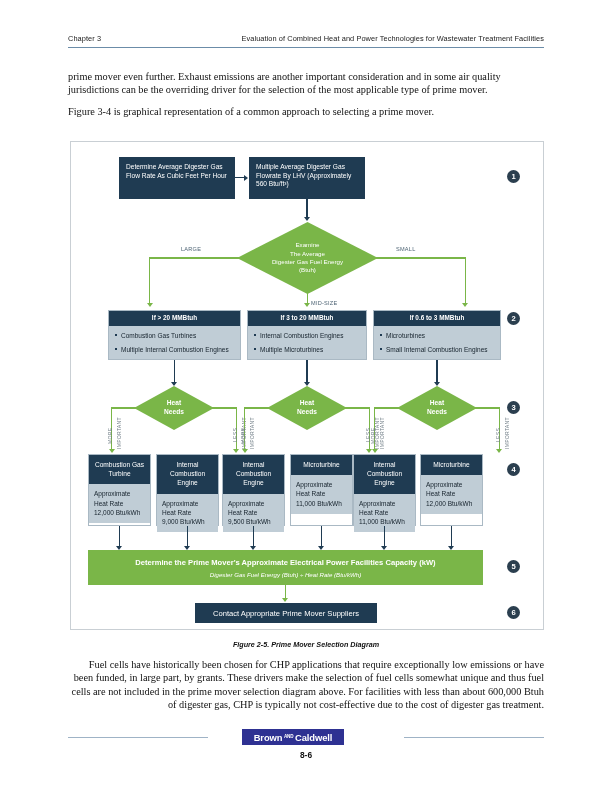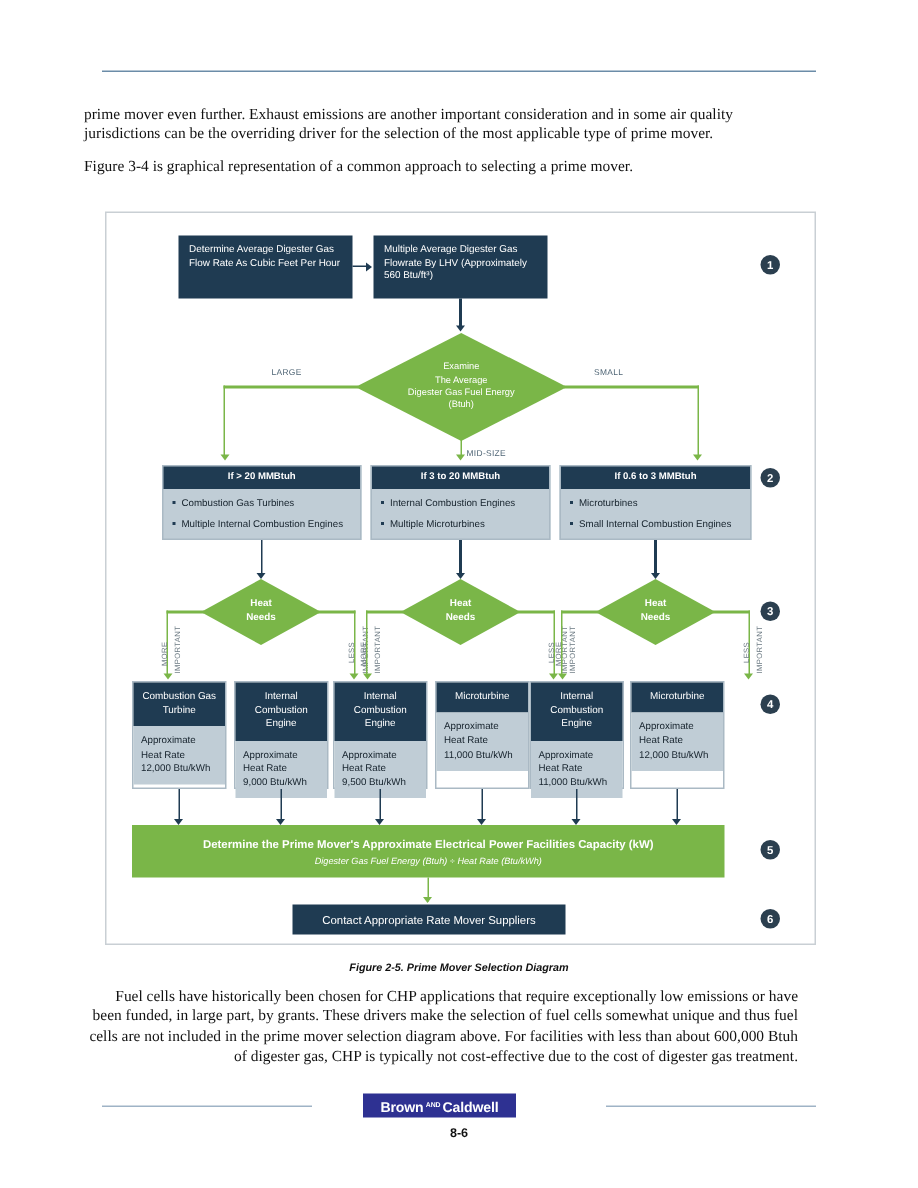--- a/index.html
+++ b/index.html
@@ -20,21 +20,21 @@
     font-family:"Liberation Sans", sans-serif;
     font-size:7.4px;color:#1a1a1a;letter-spacing:.01em;
   }
   .rh-rule{
     position:absolute;left:68px;top:47px;width:476px;height:1px;
     background:#6b8ca8;
   }
 
   
   .para{
-    position:absolute;left:56px;width:476px;
+    position:absolute;left:68px;width:476px;
     font-size:10.3px;line-height:13.3px;
     text-align:left;color:#111;
   }
   #para1{top:70px;}
   #para2{top:105px;}
   #para3{top:658px;text-align:right;}
 
   
   .figframe{
     position:absolute;left:70px;top:141px;
@@ -173,20 +173,24 @@
     position:absolute;left:0;top:750px;width:612px;text-align:center;
     font-family:"Liberation Sans", sans-serif;
     font-size:8.4px;font-weight:bold;color:#111;
   }
 </style>
 </head>
 <body>
 
 <div class="page">
 
+  <div class="rh">
+    <span>Chapter 3</span>
+    <span>Evaluation of Combined Heat and Power Technologies for Wastewater Treatment Facilities</span>
+  </div>
   <div class="rh-rule"></div>
 
   <div class="para" id="para1">prime mover even further.  Exhaust emissions are another important consideration and in some air quality jurisdictions can be the overriding driver for the selection of the most applicable type of prime mover.</div>
   <div class="para" id="para2">Figure 3-4 is graphical representation of a common approach to selecting a prime mover.</div>
 
   <div class="figframe">
 
     <div class="node navybox" style="left:48px;top:15px;width:116px;height:42px;">
       <span>Determine Average Digester Gas Flow Rate As Cubic Feet Per Hour</span>
     </div>
@@ -383,21 +387,21 @@
 
     <div class="greenbar" style="left:17px;top:408px;width:395px;height:35px;">
       <div class="l1">Determine the Prime Mover's Approximate Electrical Power Facilities Capacity (kW)</div>
       <div class="l2">Digester Gas Fuel Energy (Btuh) ÷ Heat Rate (Btu/kWh)</div>
     </div>
 
     <div class="lng" style="left:214px;top:443px;width:1.4px;height:16px;"></div>
     <div class="arrow-dg" style="left:211.4px;top:456px;"></div>
 
     <div class="navybar" style="left:124px;top:461px;width:182px;height:20px;">
-      <span>Contact Appropriate Rate Mover Suppliers</span>
+      <span>Contact Appropriate Prime Mover Suppliers</span>
     </div>
 
     <div class="badge" style="left:436px;top:28px;">1</div>
     <div class="badge" style="left:436px;top:170px;">2</div>
     <div class="badge" style="left:436px;top:259px;">3</div>
     <div class="badge" style="left:436px;top:321px;">4</div>
     <div class="badge" style="left:436px;top:418px;">5</div>
     <div class="badge" style="left:436px;top:464px;">6</div>
 
   </div>

